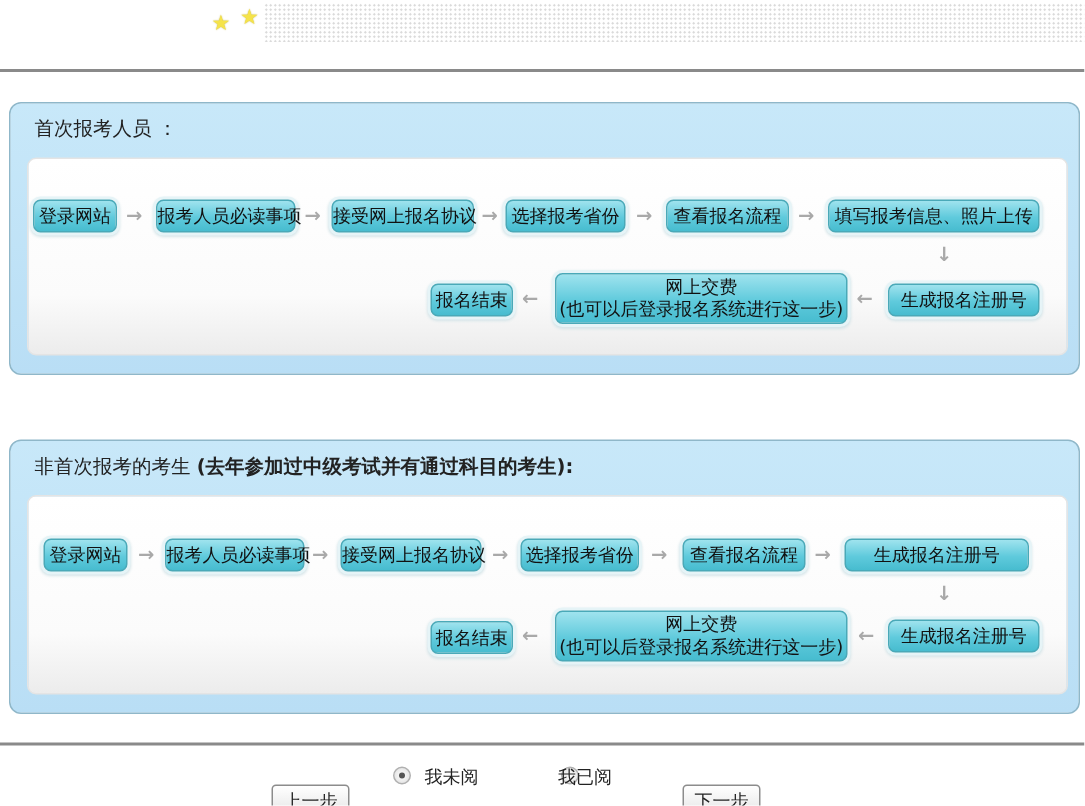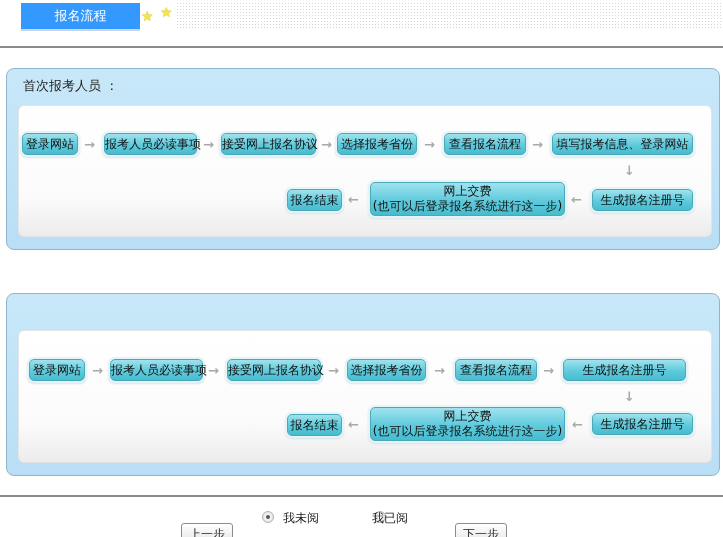--- a/index.html
+++ b/index.html
@@ -60,21 +60,20 @@
   }
   .radio.checked::after {
     content: ""; position: absolute; left: 3px; top: 3px; width: 4px; height: 4px; border-radius: 50%; background: #555;
   }
   .radio-label { position: absolute; top: 510px; font-size: 12px; color: #222; }
 </style>
 </head>
 <body>
 
 <div class="header-bar">
-  <div class="title-tab">报名流程</div>
   <span class="star star1">★</span>
   <span class="star star2">★</span>
   <div class="dots"></div>
 </div>
 <div class="hr-top"></div>
 
 <div class="panel panel1">
   <div class="panel-title">首次报考人员 ：</div>
   <div class="panel-inner"></div>
 </div>
@@ -82,33 +81,37 @@
   <div class="step" style="left:22px;top:133px;width:56px;">登录网站</div>
   <span class="arrow" style="left:84px;top:138px;">→</span>
   <div class="step" style="left:104px;top:133px;width:93px;">报考人员必读事项</div>
   <span class="arrow" style="left:203px;top:138px;">→</span>
   <div class="step" style="left:221px;top:133px;width:95px;">接受网上报名协议</div>
   <span class="arrow" style="left:321px;top:138px;">→</span>
   <div class="step" style="left:337px;top:133px;width:80px;">选择报考省份</div>
   <span class="arrow" style="left:424px;top:138px;">→</span>
   <div class="step" style="left:444px;top:133px;width:82px;">查看报名流程</div>
   <span class="arrow" style="left:532px;top:138px;">→</span>
-  <div class="step" style="left:552px;top:133px;width:141px;">填写报考信息、登录网站</div>
+  <div class="step" style="left:552px;top:133px;width:141px;">填写报考信息、照片上传</div>
   <span class="arrow" style="left:624px;top:164px;">↓</span>
   <div class="step" style="left:592px;top:189px;width:101px;">生成报名注册号</div>
   <span class="arrow" style="left:571px;top:193px;">←</span>
   <div class="step tall" style="left:370px;top:182px;width:195px;">
     <div>网上交费</div>
     <div>(也可以后登录报名系统进行这一步)</div>
   </div>
   <span class="arrow" style="left:348px;top:193px;">←</span>
   <div class="step" style="left:287px;top:189px;width:55px;">报名结束</div>
 </div>
 
 <div class="panel panel2">
+  <div class="panel-title">
+    <span>非首次报考的考生</span>
+    <b>(去年参加过中级考试并有通过科目的考生):</b>
+  </div>
   <div class="panel-inner"></div>
 </div>
 <div>
   <div class="step" style="left:29px;top:359px;width:56px;">登录网站</div>
   <span class="arrow" style="left:92px;top:364px;">→</span>
   <div class="step" style="left:110px;top:359px;width:93px;">报考人员必读事项</div>
   <span class="arrow" style="left:208px;top:364px;">→</span>
   <div class="step" style="left:227px;top:359px;width:94px;">接受网上报名协议</div>
   <span class="arrow" style="left:328px;top:364px;">→</span>
   <div class="step" style="left:347px;top:359px;width:79px;">选择报考省份</div>

